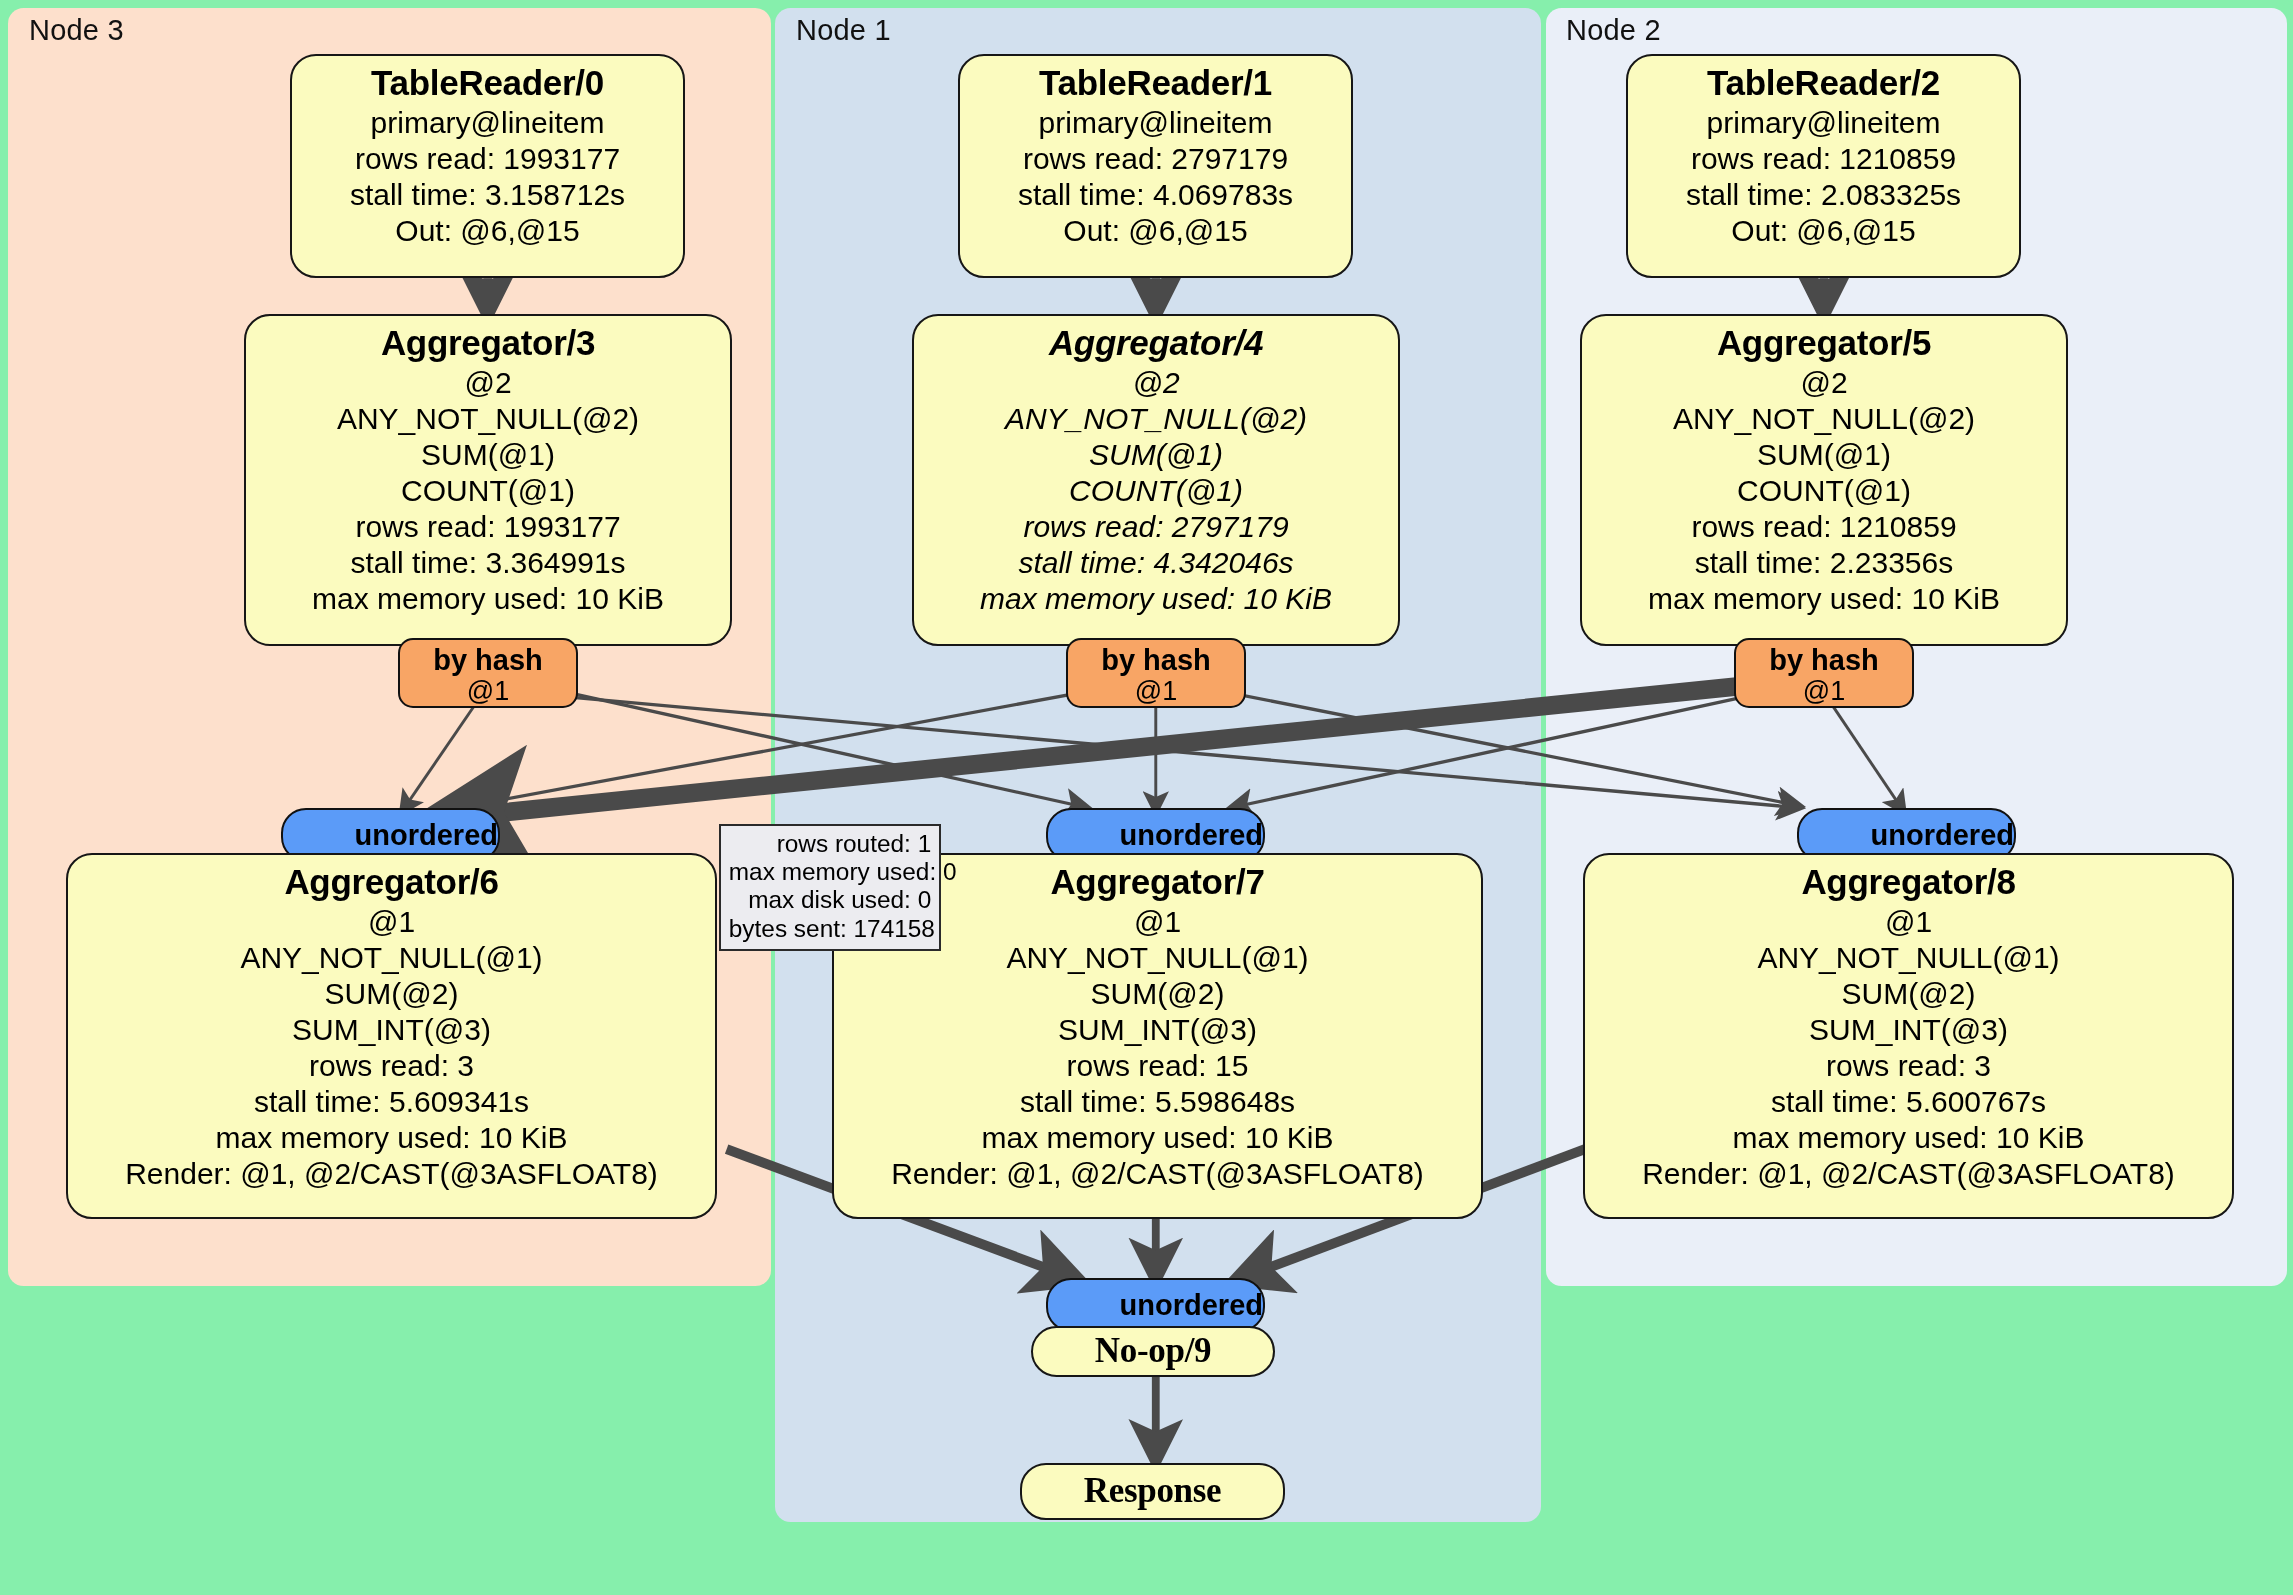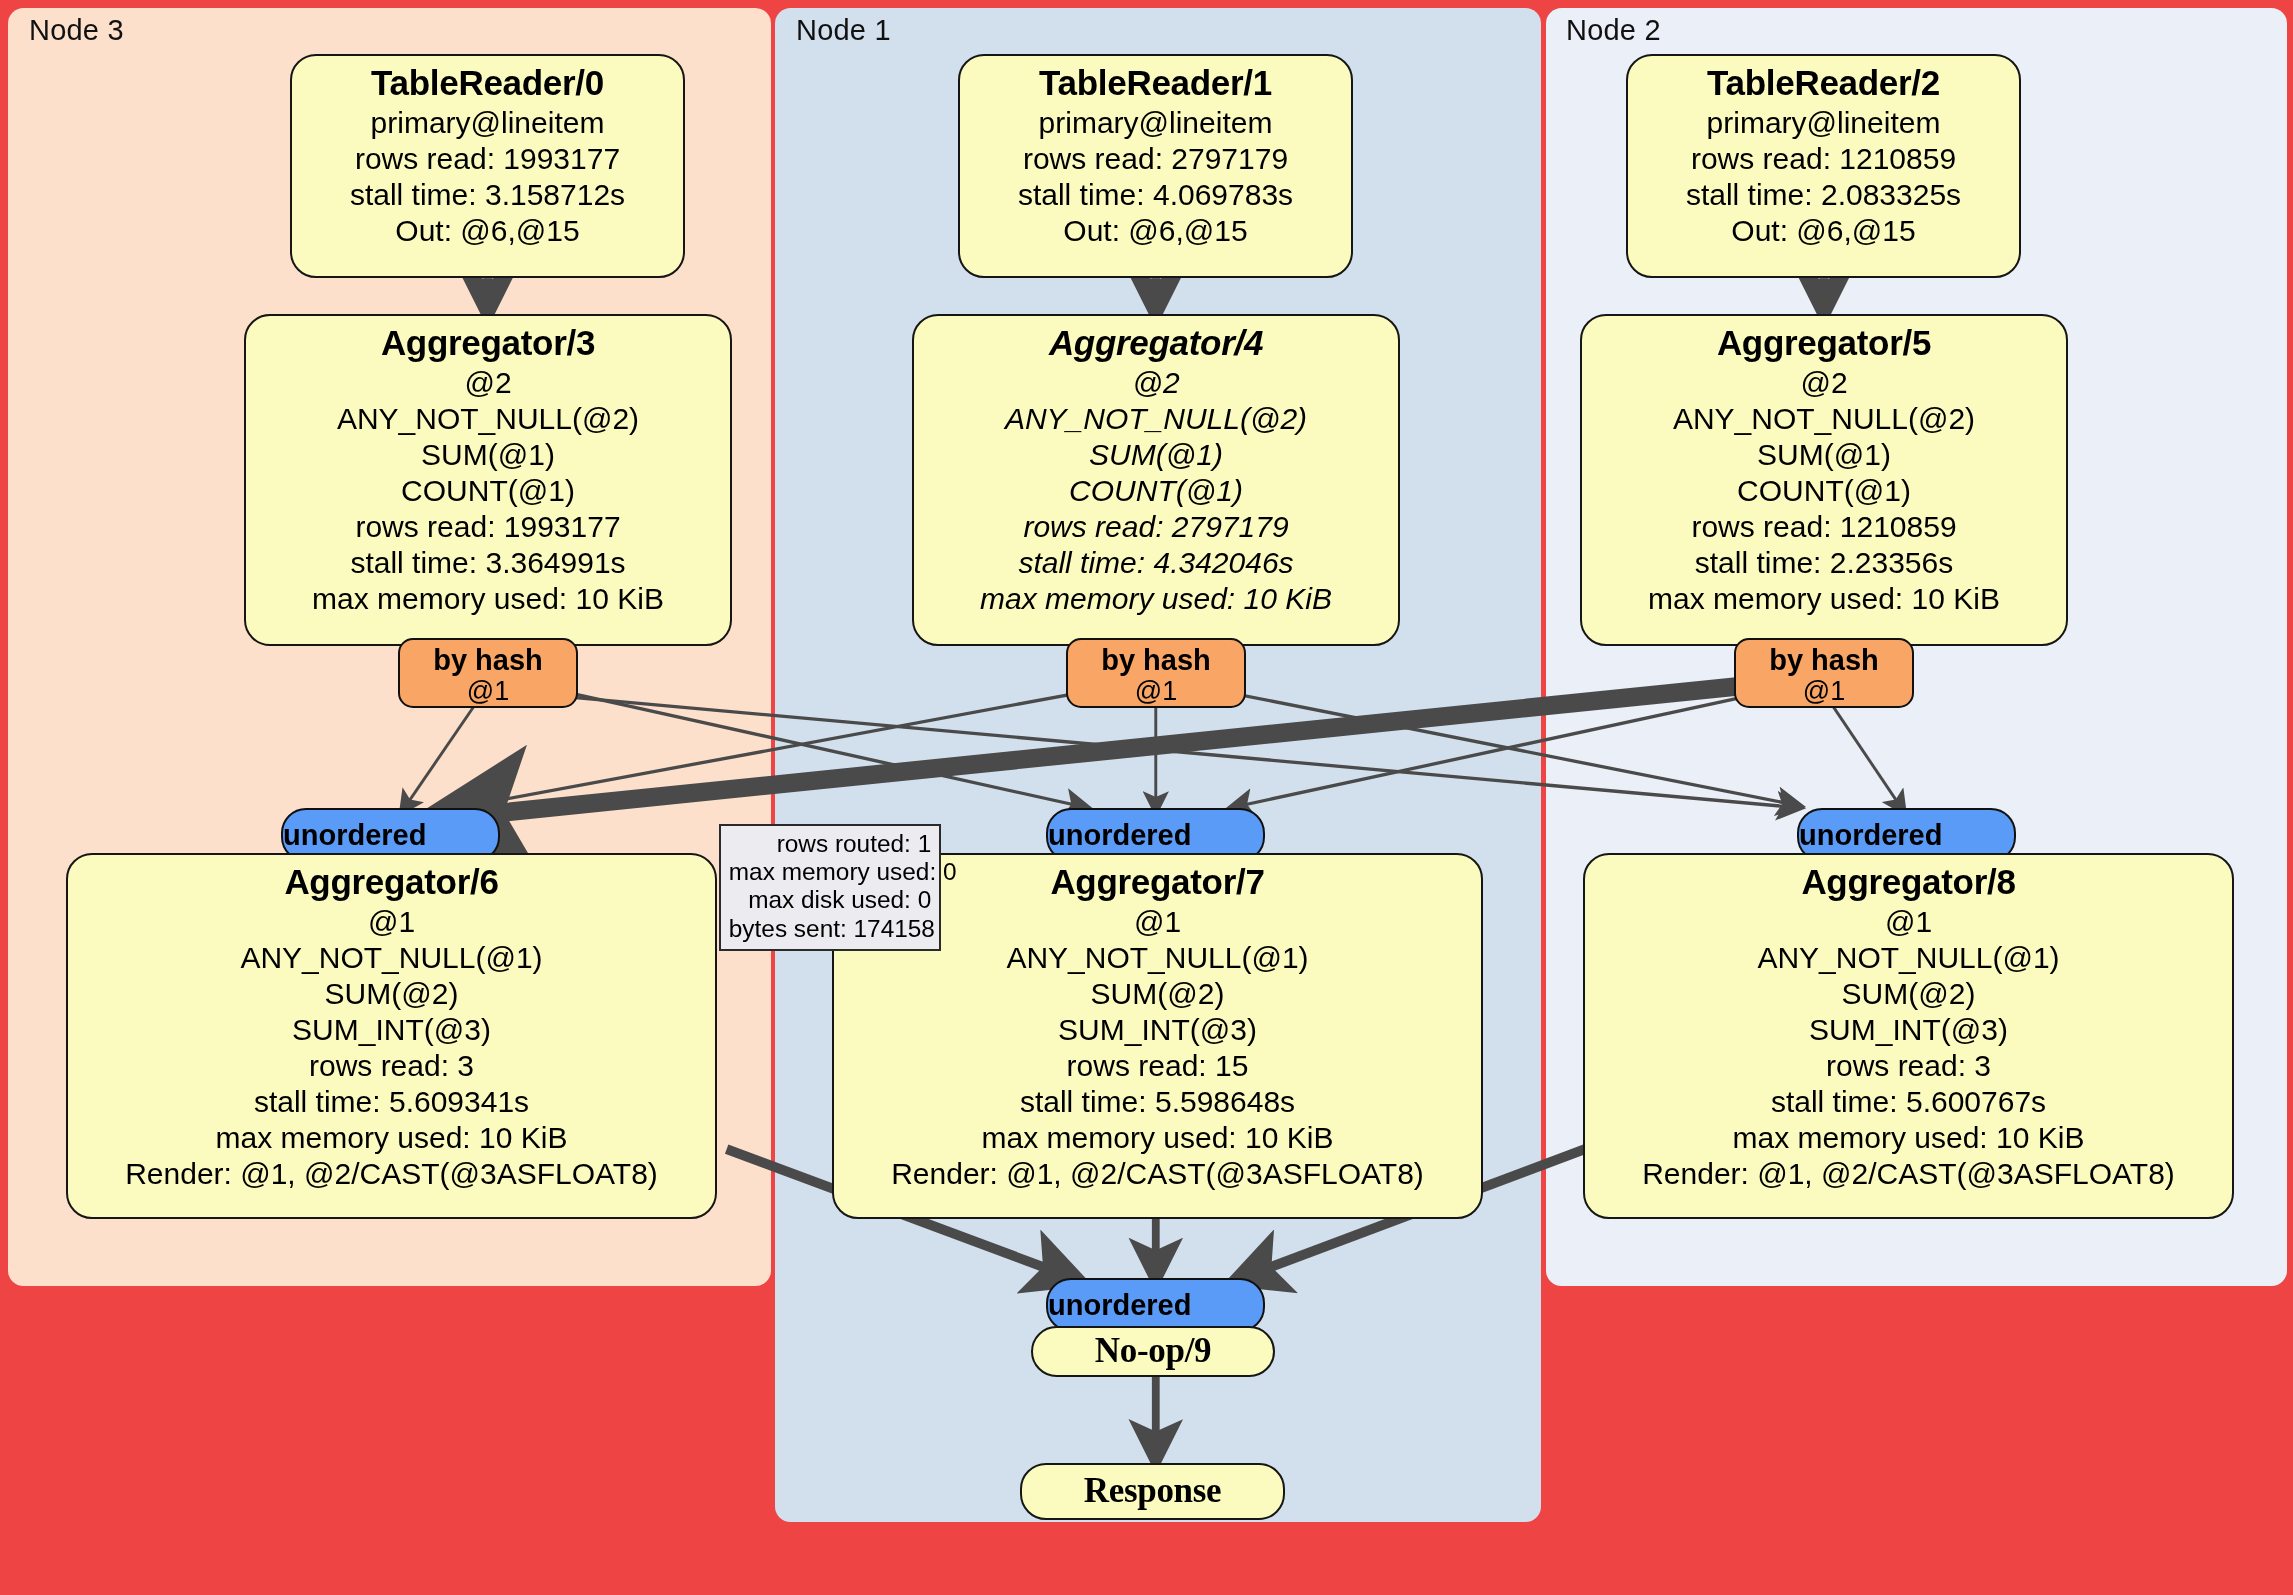--- a/index.html
+++ b/index.html
@@ -7,21 +7,21 @@
     padding: 0;
     background: #ffffff;
   }
   body {
     font-family: "Liberation Sans", "DejaVu Sans", sans-serif;
   }
   #stage {
     position: relative;
     width: 2294px;
     height: 1596px;
-    background: #ef4444;
+    background: #86efac;
     overflow: hidden;
   }
 
   
   .panel {
     position: absolute;
     border-radius: 15.6px;
   }
   .panel-label {
     position: absolute;
@@ -83,21 +83,21 @@
   }
   .pill.hash {
     background: #f8a565;
     border-radius: 15px;
   }
   .pill.recv {
     background: #5b9bf8;
     border-radius: 25px;
     display: flex;
     align-items: center;
-    justify-content: flex-start;
+    justify-content: flex-end;
     padding-top: 0;
   }
   .pill .ptitle {
     font-weight: bold;
     font-size: 29px;
   }
   .pill .psub {
     font-size: 27px;
   }
 

